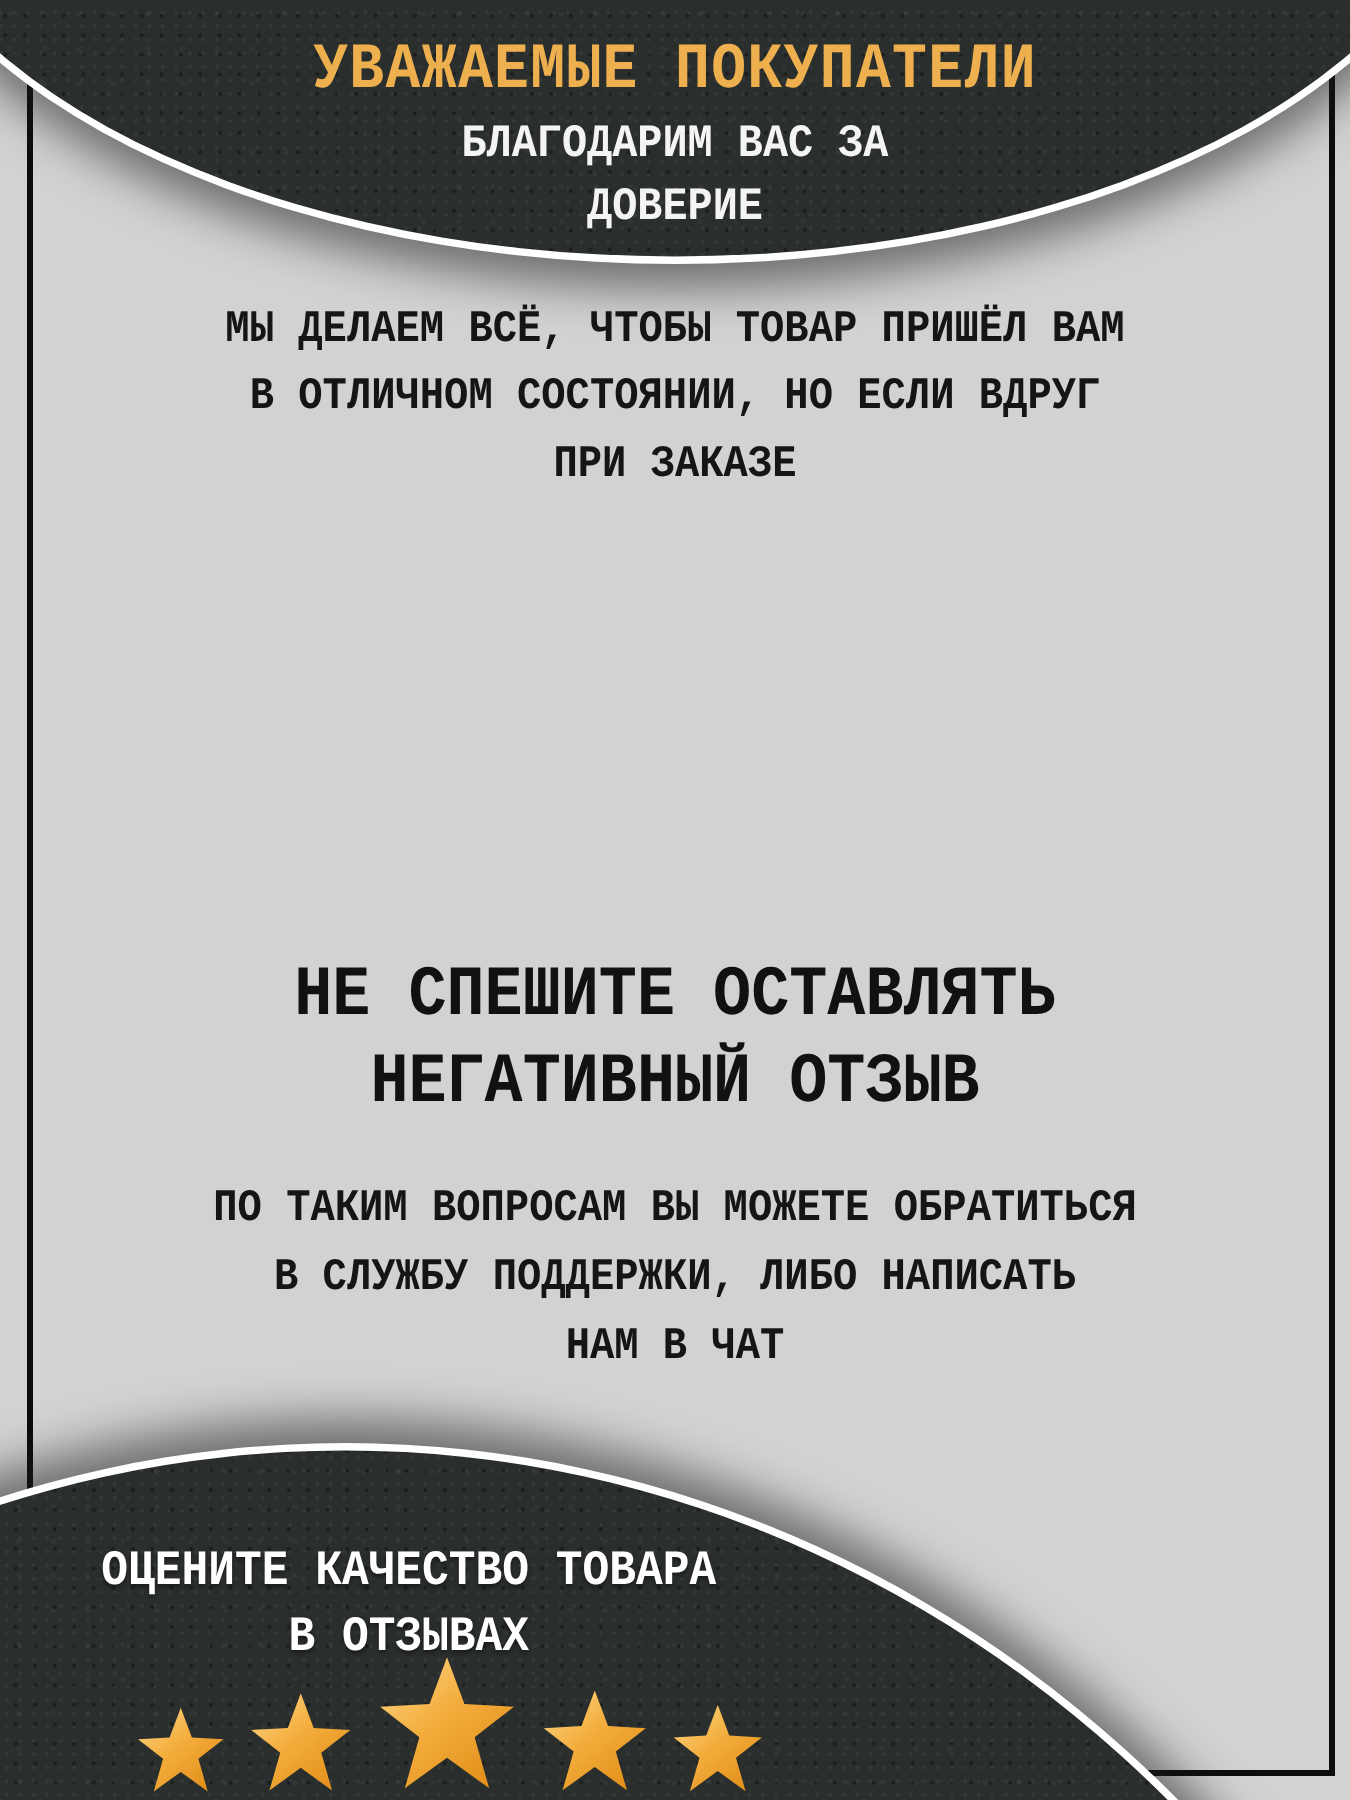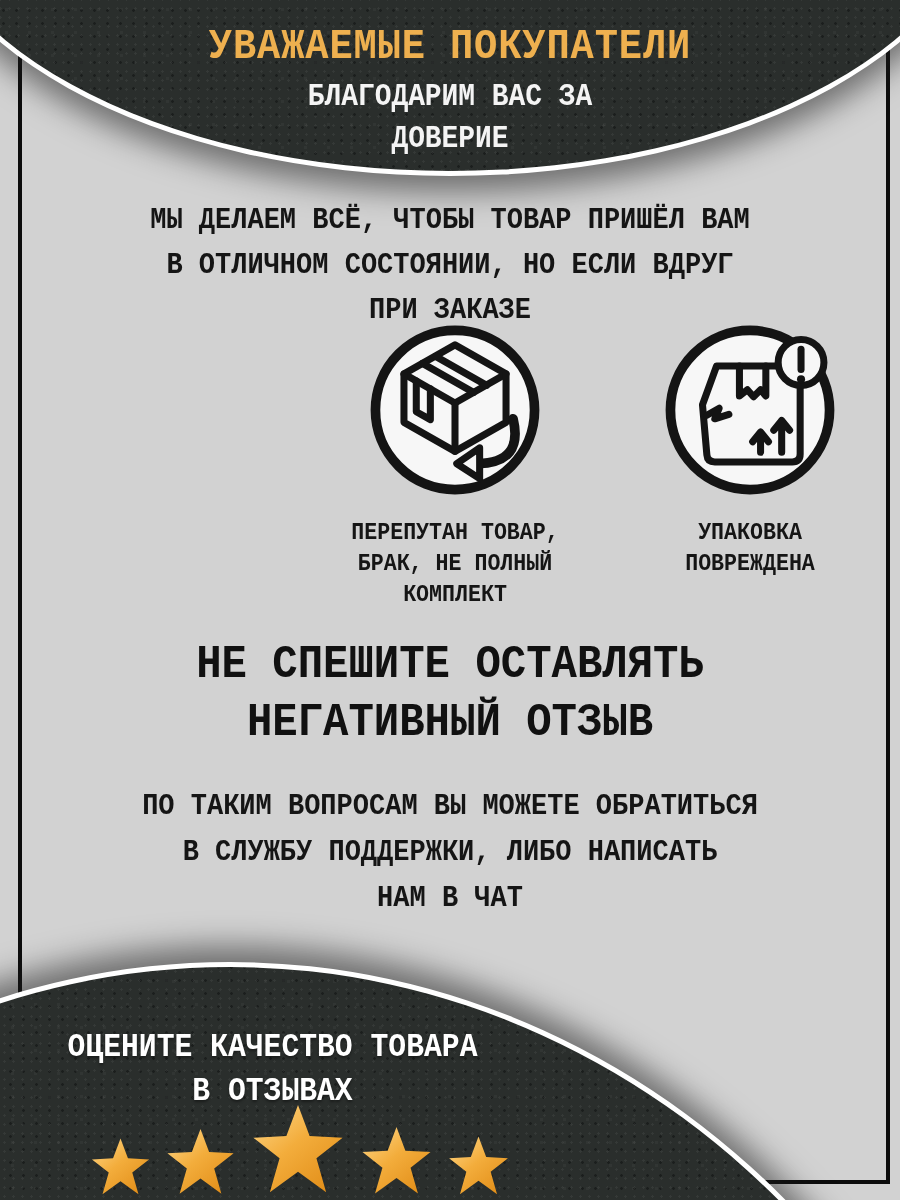--- a/index.html
+++ b/index.html
@@ -79,60 +79,21 @@
 
   <div class="txt cond header-title">УВАЖАЕМЫЕ ПОКУПАТЕЛИ</div>
   <div class="txt cond header-subtitle">БЛАГОДАРИМ ВАС ЗА
 ДОВЕРИЕ</div>
 
   <div class="txt cond intro">МЫ ДЕЛАЕМ ВСЁ, ЧТОБЫ ТОВАР ПРИШЁЛ ВАМ
 В ОТЛИЧНОМ СОСТОЯНИИ, НО ЕСЛИ ВДРУГ
 ПРИ ЗАКАЗЕ</div>
 
 
-  <div class="issue-col col-2">
-    <span class="icon-wrap">
-      <svg width="176" height="176" viewBox="0 0 100 100">
-        <circle cx="50" cy="50" r="45.2" fill="#f7f7f7" stroke="#141414" stroke-width="5.5"></circle>
-        <g fill="none" stroke="#141414" stroke-width="4" stroke-linecap="round" stroke-linejoin="round">
-          <polygon points="50,13 79,29.5 50,46 21,29.5"></polygon>
-          <path d="M21 29.5 V57 L50 73.5 L79 57 V29.5"></path>
-          <path d="M50 46 V73.5"></path>
-          <path d="M31.5 23.5 L60.5 40"></path>
-          <path d="M39 19.5 L68 36"></path>
-          <path d="M28 33.5 V51 L36 55.5 V38"></path>
-        </g>
-        <path d="M83 55 Q89 80 63 80.5" fill="none" stroke="#141414" stroke-width="5.5" stroke-linecap="round"></path>
-        <polygon points="64,71.5 51,80.5 64,89" fill="#f7f7f7" stroke="#141414" stroke-width="4" stroke-linejoin="round"></polygon>
-      </svg>
-    </span>
-    <div class="issue-label">ПЕРЕПУТАН ТОВАР,
-БРАК, НЕ ПОЛНЫЙ
-КОМПЛЕКТ</div>
-  </div>
 
-  <div class="issue-col col-3">
-    <span class="icon-wrap">
-      <svg width="176" height="176" viewBox="0 0 100 100">
-        <circle cx="50" cy="50" r="45.2" fill="#f7f7f7" stroke="#141414" stroke-width="5.5"></circle>
-        <g fill="none" stroke="#141414" stroke-width="4" stroke-linecap="round" stroke-linejoin="round">
-          <path d="M31 25 L23 47 L25.5 75.5 Q25.8 79.5 30 79.5 H74 Q78.5 79.5 78.5 75 V29 Q78.5 25 74 25 Z"></path>
-          <path d="M44 25 V42 l4.5 -3.5 l3.5 4 l4 -4 l3 3.5 V25"></path>
-          <path d="M25.5 53 l7 -4 l-2.5 6 l8 -2.5"></path>
-          <path d="M56 74 V63 M51.5 68 L56 62.5 L60.5 68"></path>
-          <path d="M68 74 V56 M63.5 61.5 L68 56 L72.5 61.5"></path>
-        </g>
-        <circle cx="79" cy="23" r="13" fill="#f7f7f7" stroke="#141414" stroke-width="4"></circle>
-        <line x1="79" y1="15.5" x2="79" y2="27" stroke="#141414" stroke-width="4" stroke-linecap="round"></line>
-        <circle cx="79" cy="32.5" r="2.3" fill="#141414"></circle>
-      </svg>
-    </span>
-    <div class="issue-label">УПАКОВКА
-ПОВРЕЖДЕНА</div>
-  </div>
 
   <div class="txt cond headline">НЕ СПЕШИТЕ ОСТАВЛЯТЬ
 НЕГАТИВНЫЙ ОТЗЫВ</div>
 
   <div class="txt cond support">ПО ТАКИМ ВОПРОСАМ ВЫ МОЖЕТЕ ОБРАТИТЬСЯ
 В СЛУЖБУ ПОДДЕРЖКИ, ЛИБО НАПИСАТЬ
 НАМ В ЧАТ</div>
 
   <div class="footer-title">ОЦЕНИТЕ КАЧЕСТВО ТОВАРА
 В ОТЗЫВАХ</div>

